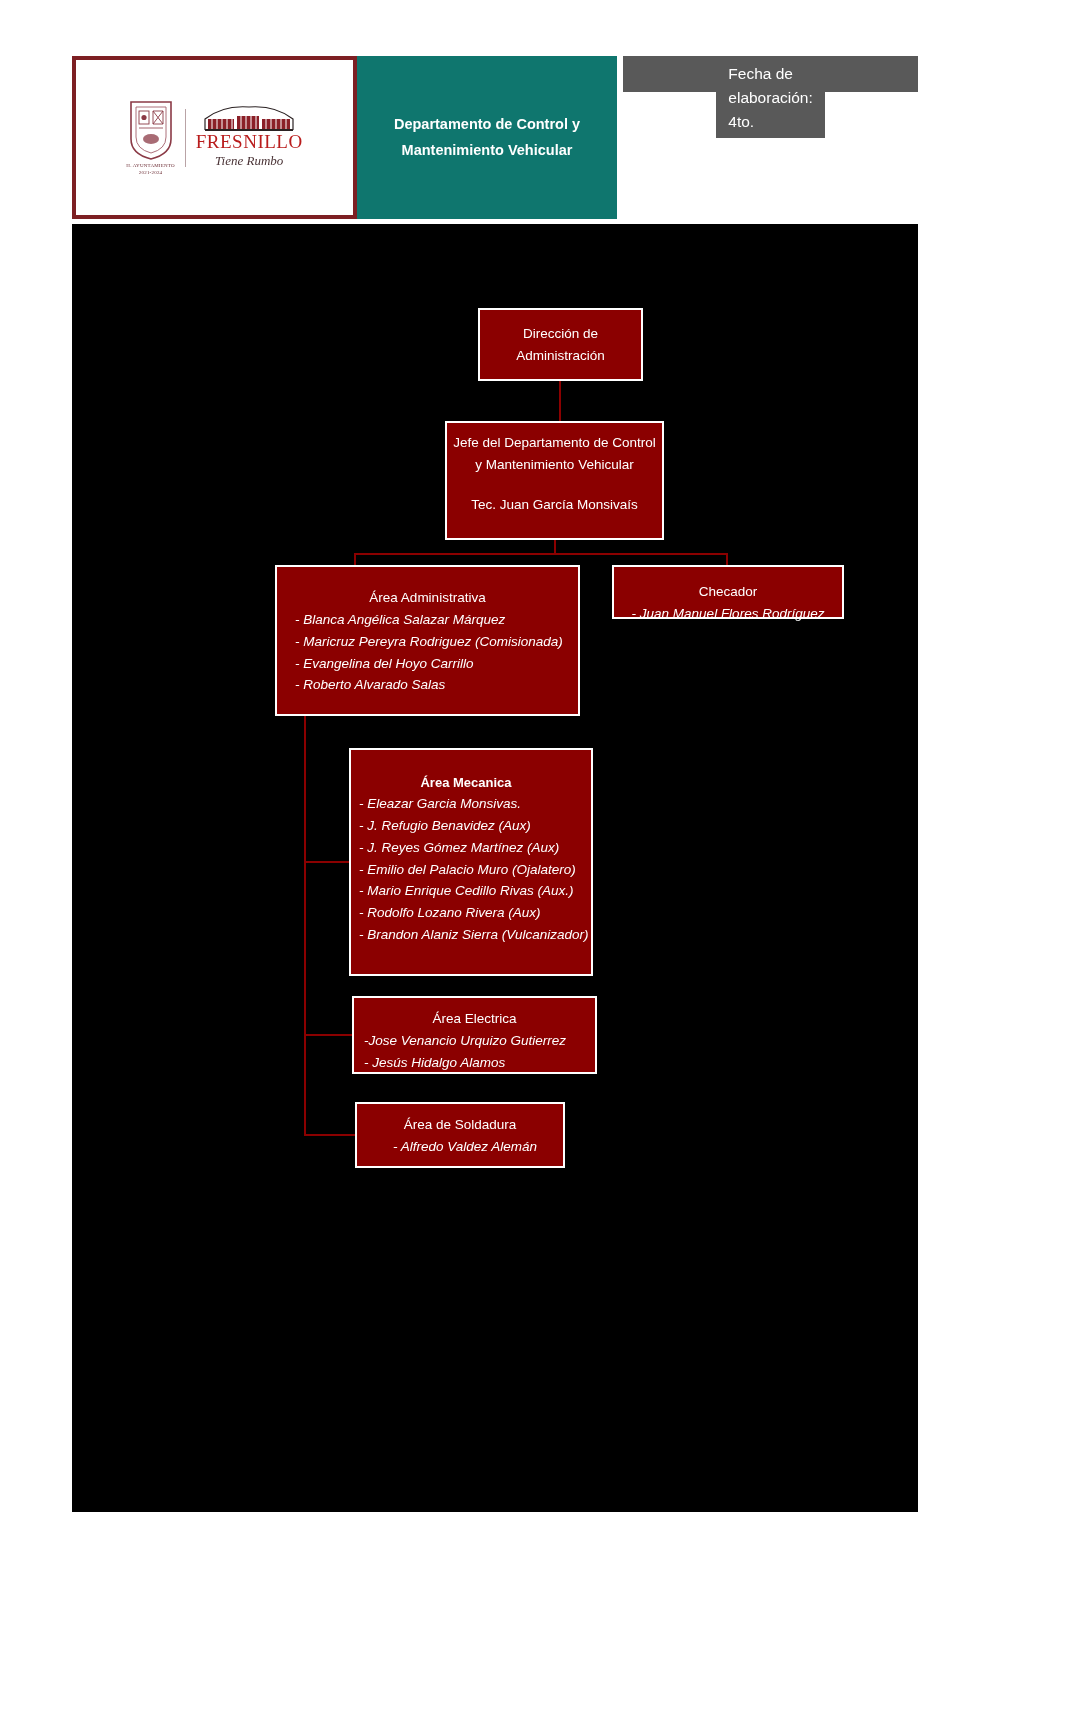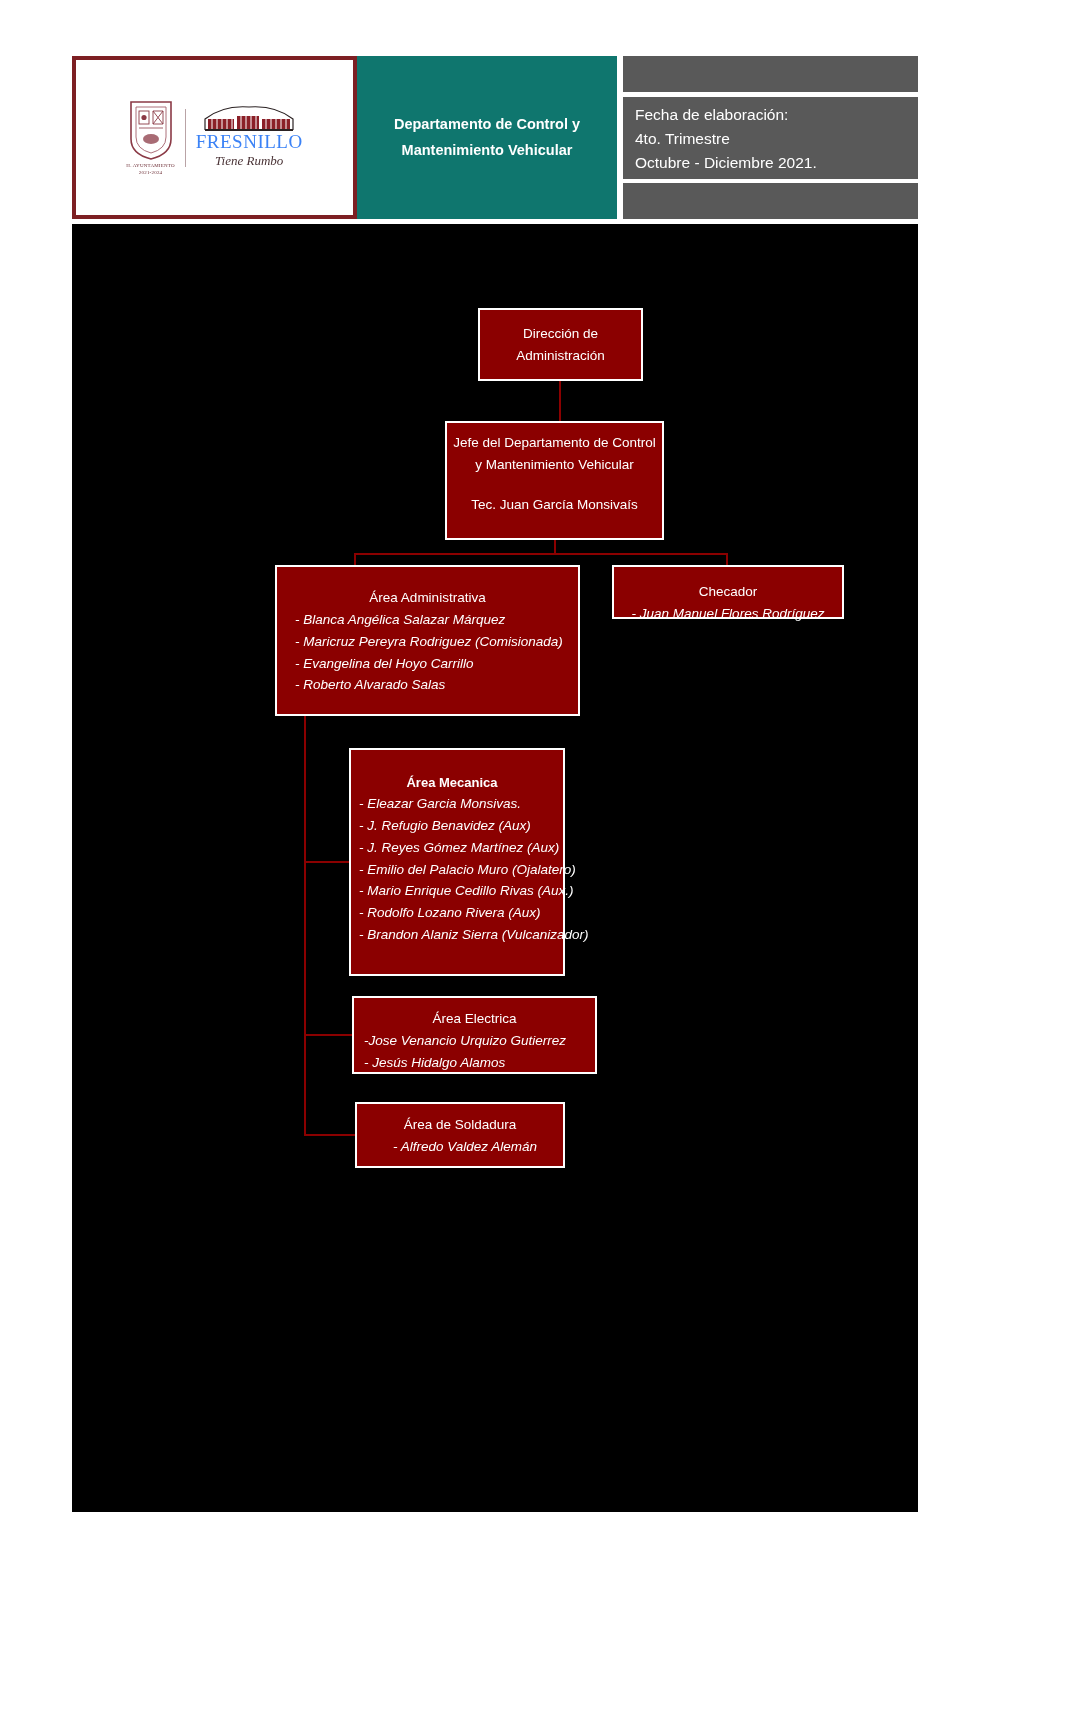--- a/index.html
+++ b/index.html
@@ -18,42 +18,42 @@
     display:flex; align-items:center; justify-content:center;
   }
   .logo-wrap{display:flex; align-items:center; gap:10px;}
   .shield{width:46px;height:62px;position:relative;}
   .shield svg{display:block;}
   .logo-div{width:1px;height:58px;background:#b9a3a6;}
   .logo-text{display:flex;flex-direction:column;align-items:center;}
   .logo-bldg{width:92px;height:26px;}
   .logo-name{
     font-family:"Liberation Serif", serif;
-    font-size:19px; letter-spacing:.5px; color:#3b82f6; line-height:1;
+    font-size:19px; letter-spacing:.5px; color:#b91c1c; line-height:1;
   }
   .logo-tag{
     font-family:"Liberation Serif", serif; font-style:italic;
     font-size:13px; color:#4a3336; margin-top:2px;
   }
   .shield-years{
     font-family:"Liberation Serif", serif; font-size:5px; color:#6b2b33;
     text-align:center; line-height:1.25; margin-top:2px; letter-spacing:.2px;
   }
 
   .hdr-title{
     position:absolute; left:285px; top:0; width:260px; height:163px;
     background:#0f766e; color:#ffffff; box-sizing:border-box;
     display:flex; align-items:center; justify-content:center;
     padding:0 14px; text-align:center;
     font-weight:bold; font-size:14.5px; line-height:1.75;
   }
 
   .hdr-right{
     position:absolute; left:551px; top:0; width:295px; height:163px;
-    display:flex; flex-direction:column; justify-content:space-between;
+    display:flex; flex-direction:row; justify-content:space-between;
   }
   .gray-bar{background:#595959; width:100%;}
   .gray-top{height:36px;}
   .gray-mid{
     height:82px; color:#ffffff; font-size:15.5px; line-height:1.55;
     padding:6px 10px 0 12px; box-sizing:border-box;
   }
   .gray-bot{height:36px;}
 
   
@@ -74,21 +74,21 @@
   .node li{ white-space:nowrap;font-style:italic; }
 
   .line{position:absolute; background:#8b0000; z-index:1;}
 
   
   #n-direccion{ left:406px; top:84px; width:165px; height:73px;
                 display:flex;align-items:center;justify-content:center;text-align:center;}
   #n-jefe{ left:373px; top:197px; width:219px; height:119px; padding:9px 6px 0;}
   #n-admin{ left:203px; top:341px; width:305px; height:151px; padding:20px 0 0 16px;}
   #n-checador{ left:540px; top:341px; width:232px; height:54px; padding:14px 0 0;}
-  #n-mecanica{ left:277px; top:524px; width:216px; height:228px; padding:22px 0 0 6px;}
+  #n-mecanica{ left:277px; top:524px; width:244px; height:228px; padding:22px 0 0 6px;}
   #n-electrica{ left:280px; top:772px; width:245px; height:78px; padding:10px 0 0 0;}
   #n-soldadura{ left:283px; top:878px; width:210px; height:66px; padding:10px 0 0 0;}
 
   #n-admin .title, #n-mecanica .title{ padding-right:16px; }
   #n-admin li, #n-mecanica li{ padding-left:2px; }
   #n-electrica li{ padding-left:10px; }
   #n-soldadura li{ padding-left:10px; text-align:center;}
   #n-soldadura ul{ text-align:center;}
 </style>
 </head>

